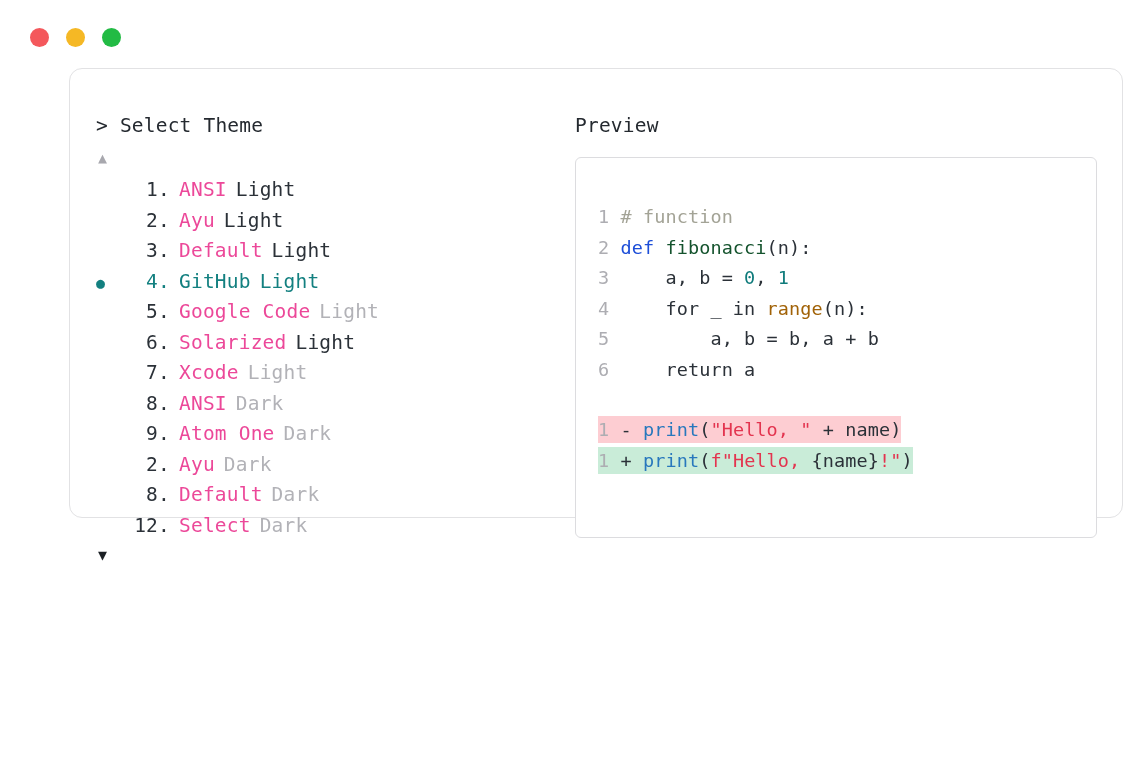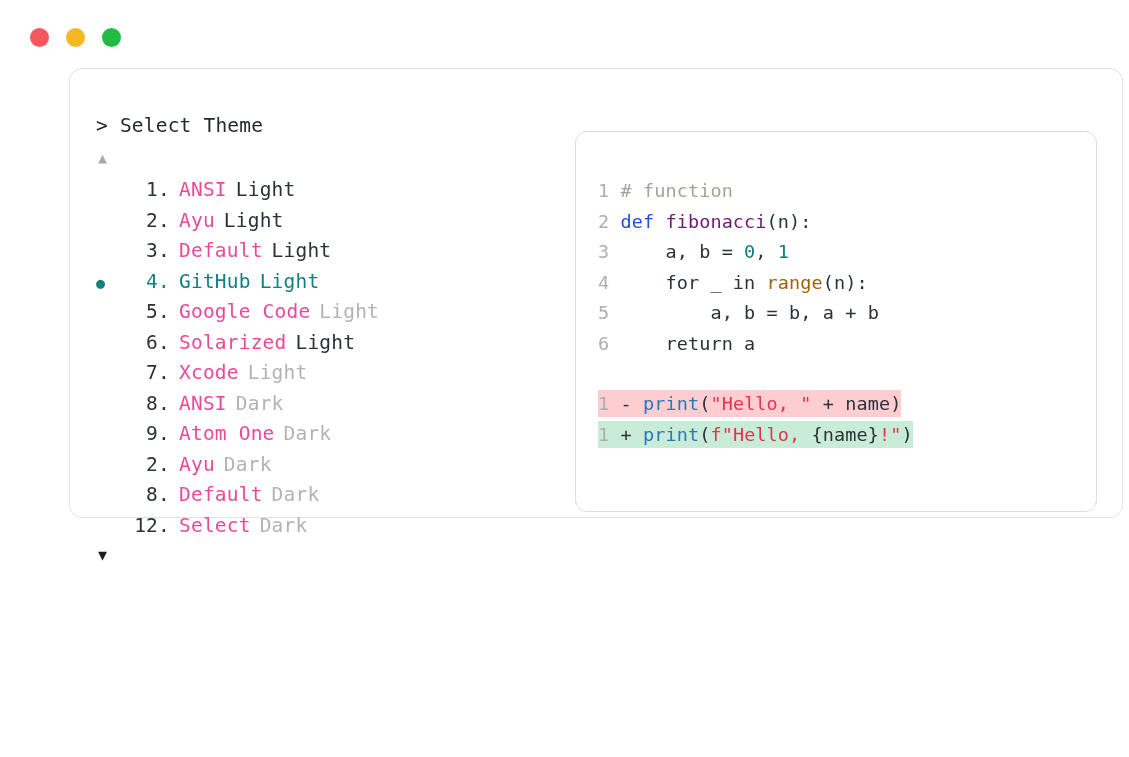--- a/index.html
+++ b/index.html
@@ -148,38 +148,38 @@
     color: #24292f;
     letter-spacing: 0.2px;
     white-space: pre;
   }
   .code-panel {
     margin-top: 18px;
     width: 522px;
     height: 381px;
     box-sizing: border-box;
     border: 1.4px solid #dcdcdf;
-    border-radius: 12px;
+    border-radius: 6px;
     background: #ffffff;
     padding: 44px 4px 0 22px;
     overflow: hidden;
   }
   .code-line {
     font-size: 18.5px;
     line-height: 30.5px;
     height: 30.5px;
     white-space: pre;
     letter-spacing: 0.1px;
   }
   .ln {
     color: #adadb2;
   }
   .tok-comment { color: #a3a396; }
   .tok-kw      { color: #1d4ed8; }
-  .tok-fn      { color: #701a75; }
+  .tok-fn      { color: #14532d; }
   .tok-plain   { color: #2b3138; }
   .tok-num     { color: #0f7b7b; }
   .tok-builtin { color: #a16207; }
   .tok-call    { color: #2878bd; }
   .tok-str     { color: #e3344f; }
 
   .diff-gap { height: 30px; }
   .diff-line { white-space: pre; }
   .diff-line .hl {
     display: inline;
@@ -221,20 +221,21 @@
             <li class="theme-row"><span class="bullet-cell"> </span><span class="idx-cell">2.</span><span class="name-cell">Ayu</span><span class="variant-cell muted">Dark</span></li>
             <li class="theme-row"><span class="bullet-cell"> </span><span class="idx-cell">8.</span><span class="name-cell">Default</span><span class="variant-cell muted">Dark</span></li>
             <li class="theme-row"><span class="bullet-cell"> </span><span class="idx-cell">12.</span><span class="name-cell">Select</span><span class="variant-cell muted">Dark</span></li>
           </ul>
 
         <div class="scroll-arrow down">▼</div>
       </div>
 
 
       <div class="right-col">
+        <div class="preview-header">Preview</div>
 
         <div class="code-panel">
           <div id="code-lines">
               <div class="code-line"><span class="ln">1 </span><span class="tok-comment"># function</span></div>
               <div class="code-line"><span class="ln">2 </span><span class="tok-kw">def </span><span class="tok-fn">fibonacci</span><span class="tok-plain">(n):</span></div>
               <div class="code-line"><span class="ln">3 </span><span class="tok-plain">    a, b = </span><span class="tok-num">0</span><span class="tok-plain">, </span><span class="tok-num">1</span></div>
               <div class="code-line"><span class="ln">4 </span><span class="tok-plain">    for _ in </span><span class="tok-builtin">range</span><span class="tok-plain">(n):</span></div>
               <div class="code-line"><span class="ln">5 </span><span class="tok-plain">        a, b = b, a + b</span></div>
               <div class="code-line"><span class="ln">6 </span><span class="tok-plain">    return a</span></div>
             </div>

